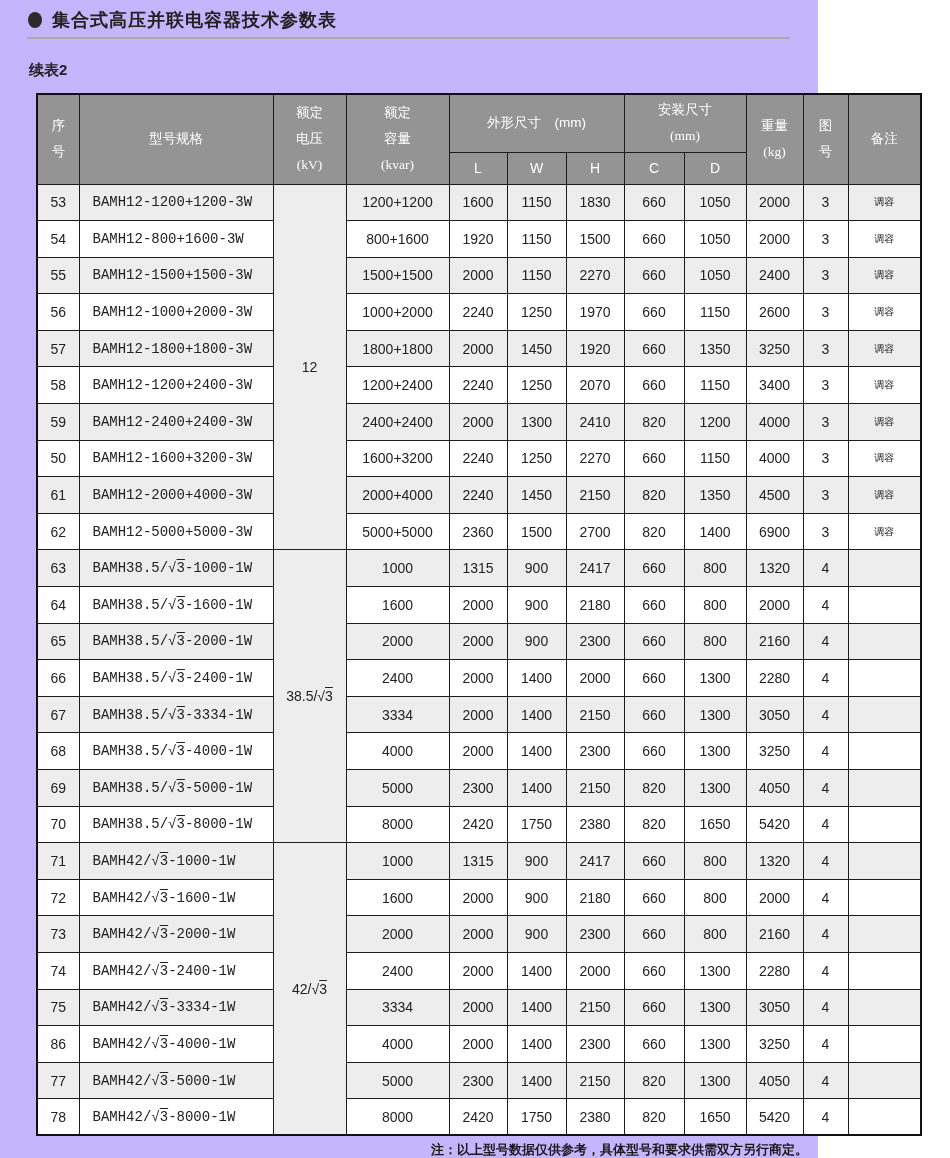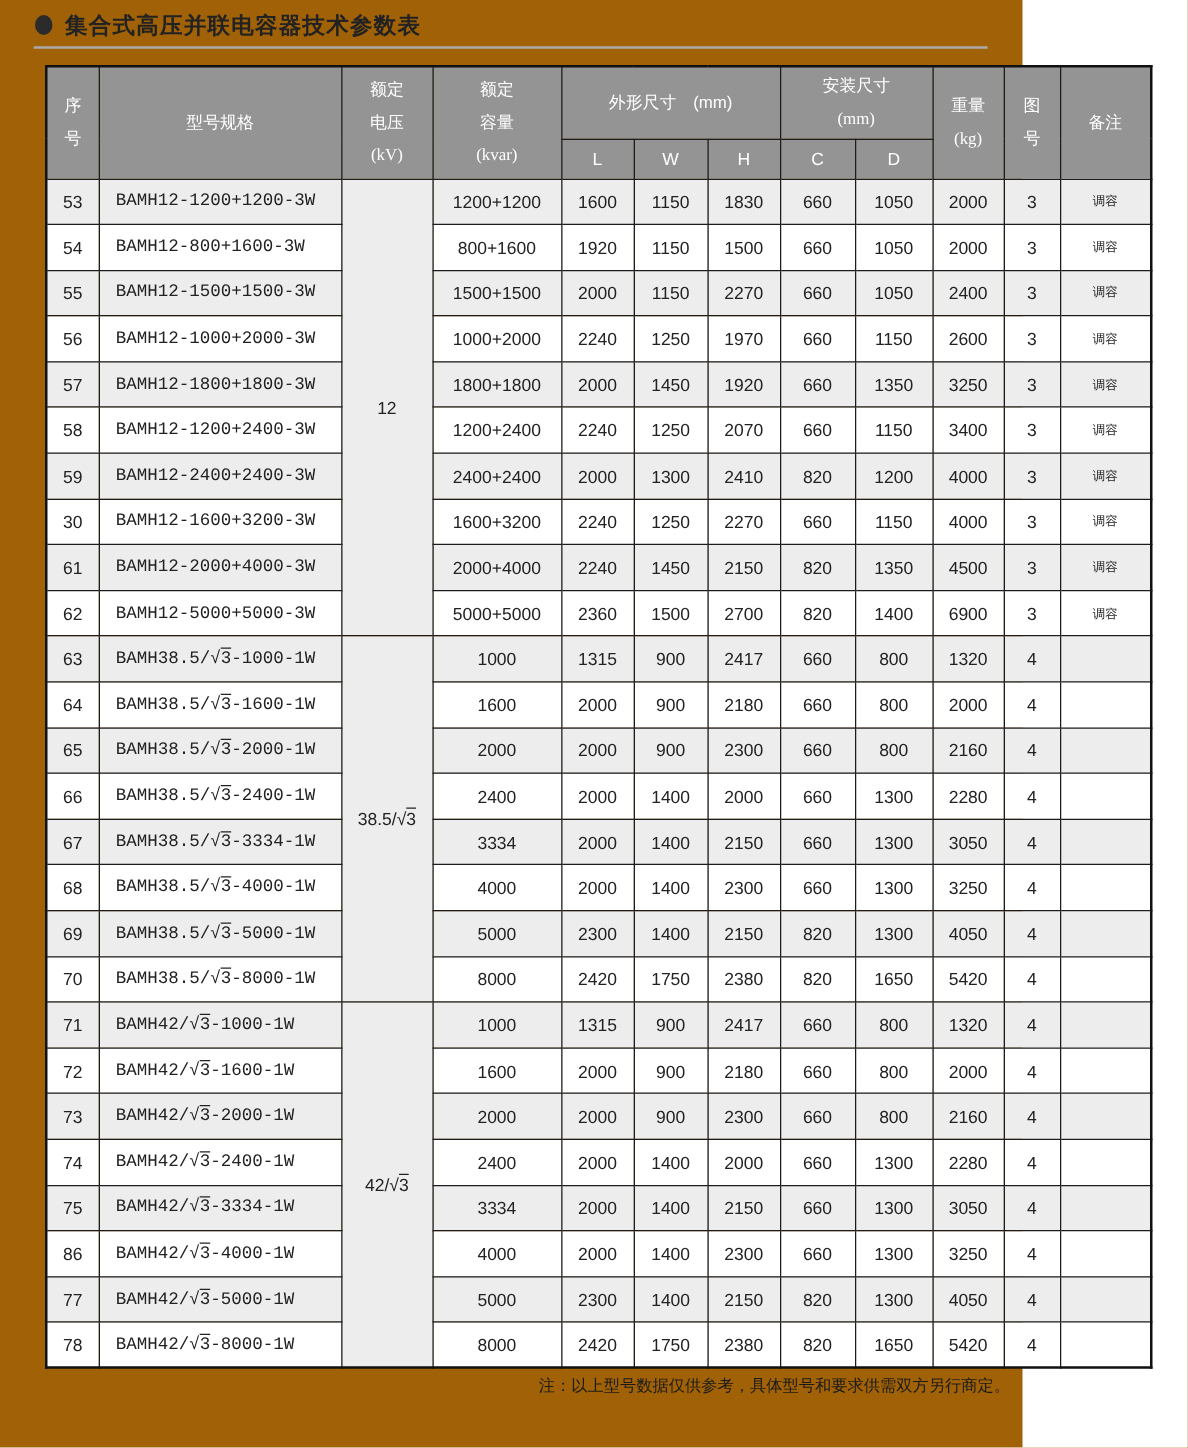--- a/index.html
+++ b/index.html
@@ -2,21 +2,21 @@
 <html><head>
 <meta charset="utf-8">
 <style>
   * { box-sizing: border-box; margin: 0; padding: 0; }
   html, body { background: #ffffff; }
   body {
     width: 950px; height: 1158px; overflow: hidden;
     font-family: "Liberation Sans", "DejaVu Sans", sans-serif;
     color: #1a1a1a;
   }
-  .page { width: 818px; height: 1158px; position: relative; background: #a16207; }
+  .page { width: 818px; height: 1158px; position: relative; background: #c4b5fd; }
 
   .title-row {
     display: flex; align-items: center; gap: 10px;
     padding: 8px 0 0 28px;
   }
   .bullet {
     width: 14px; height: 16px; border-radius: 50%;
     background: #2b2b2b; flex: 0 0 auto;
   }
   .page-title {
@@ -55,34 +55,35 @@
   }
   tbody tr.shade td { background: #ededed; }
   tbody td.col-model { text-align: left; padding-left: 13px; font-family: Liberation Mono, monospace; }
   tbody td.col-voltage { background: #ffffff; }
   tbody td.col-note { font-size: 10px; }
   .ol { text-decoration: overline; }
 
   .footnote {
     margin: 5px 10px 0 0;
     text-align: right;
-    font-size: 13px; font-weight: normal; color: #1a1a1a;
+    font-size: 13px; font-weight: bold; color: #1a1a1a;
   }
 </style>
 </head>
 <body>
 
 <div class="page">
 
   <div class="title-row">
     <span class="bullet"></span>
     <span class="page-title">集合式高压并联电容器技术参数表</span>
   </div>
   <div class="divider"></div>
 
+  <div class="subtitle">续表2</div>
 
   <table class="spec">
     <colgroup>
       <col style="width:42px">
         <col style="width:194px">
         <col style="width:73px">
         <col style="width:103px">
       <col style="width:58px">
         <col style="width:59px">
         <col style="width:58px">
@@ -207,21 +208,21 @@
           <td class="col-L">2000</td>
           <td class="col-W">1300</td>
           <td class="col-H">2410</td>
           <td class="col-C">820</td>
           <td class="col-D">1200</td>
           <td class="col-weight">4000</td>
           <td class="col-figure">3</td>
           <td class="col-note">调容</td>
         </tr>
         <tr>
-          <td class="col-seq">30</td>
+          <td class="col-seq">50</td>
           <td class="col-model">BAMH12-1600+3200-3W</td>
           <td class="col-capacity">1600+3200</td>
           <td class="col-L">2240</td>
           <td class="col-W">1250</td>
           <td class="col-H">2270</td>
           <td class="col-C">660</td>
           <td class="col-D">1150</td>
           <td class="col-weight">4000</td>
           <td class="col-figure">3</td>
           <td class="col-note">调容</td>

